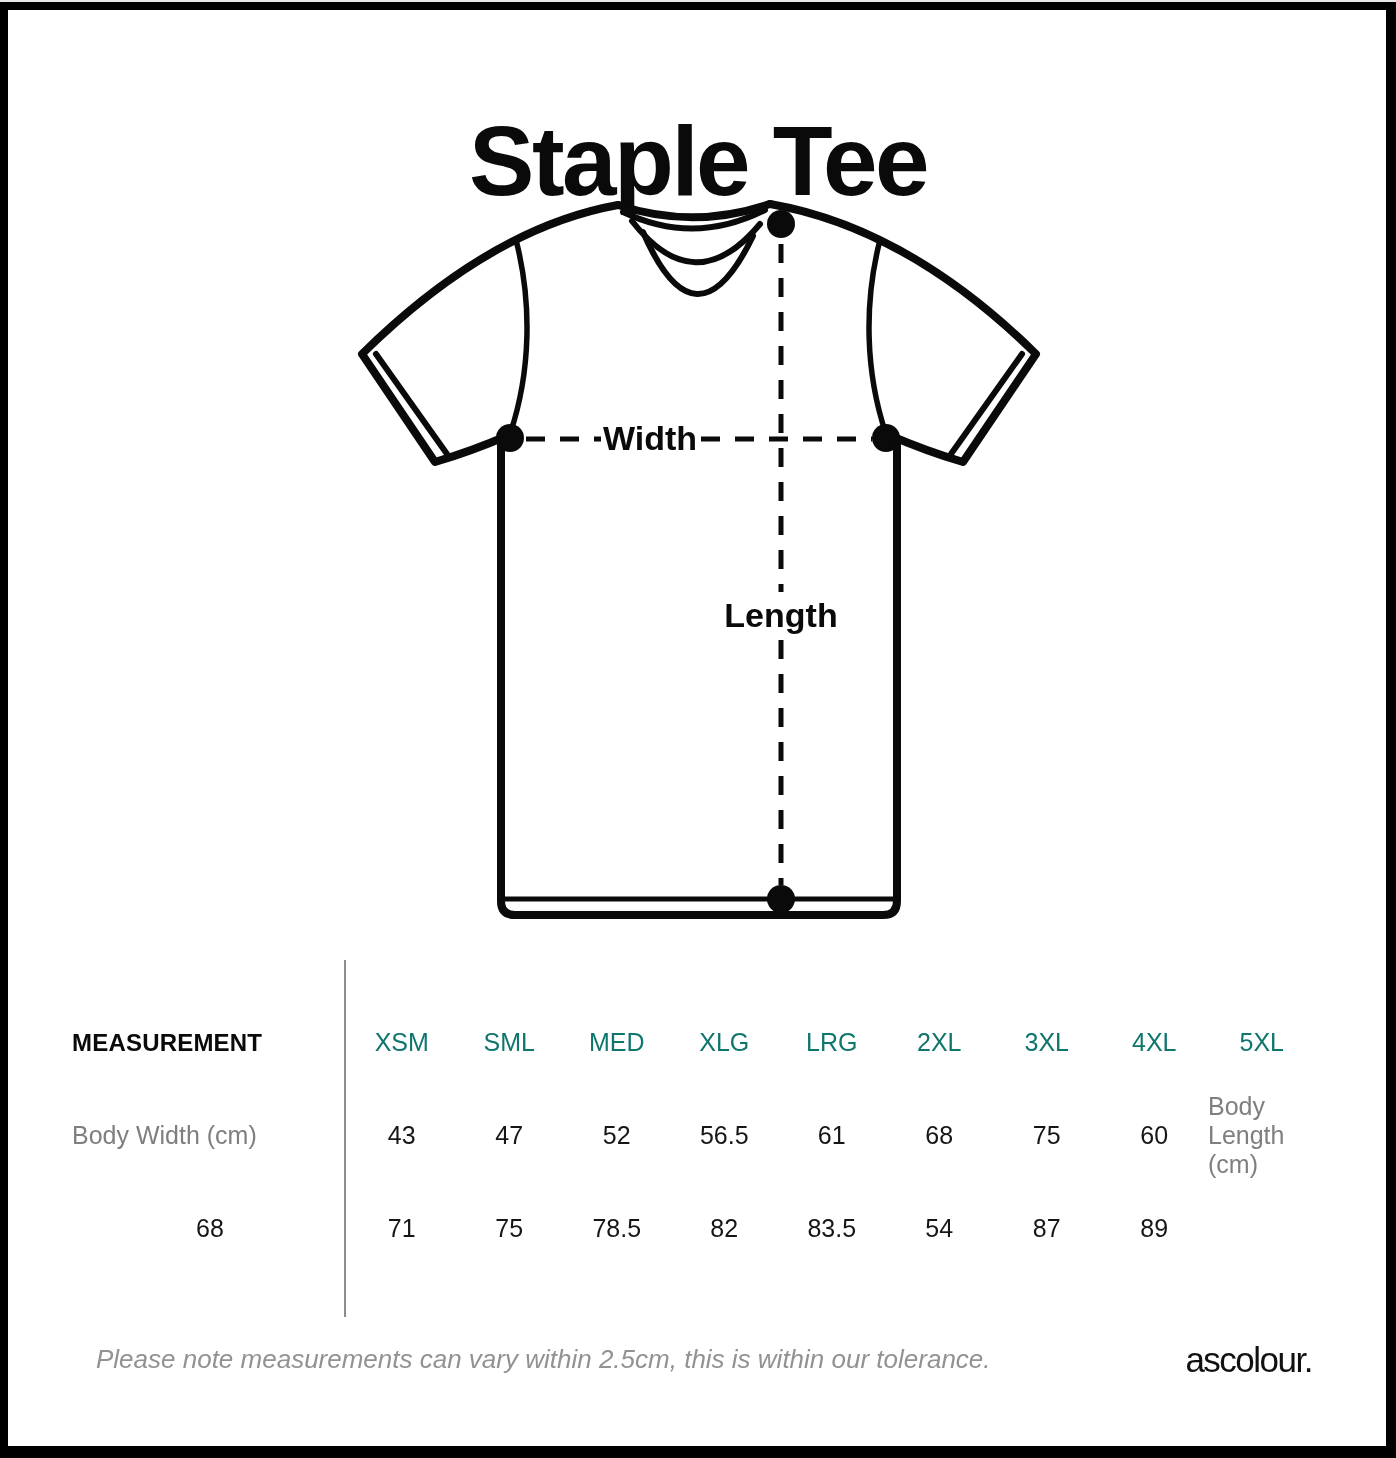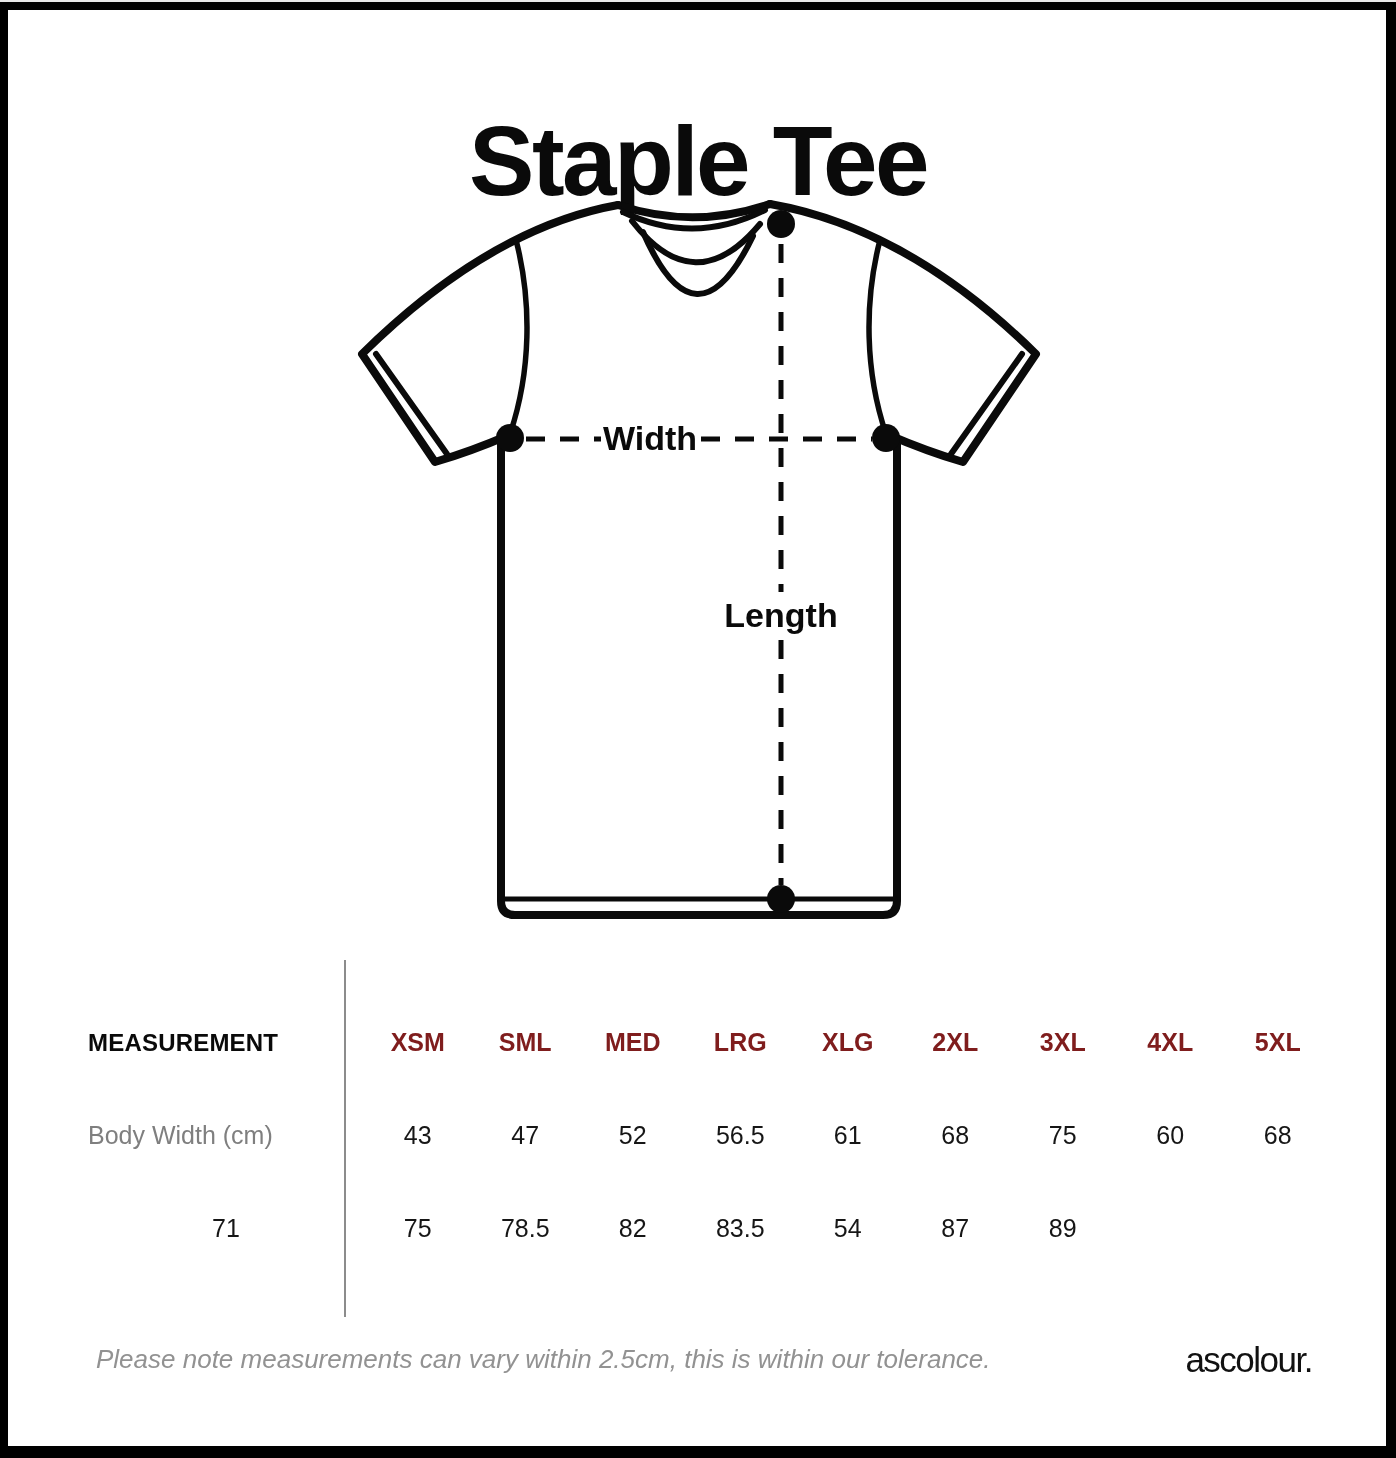--- a/index.html
+++ b/index.html
@@ -47,36 +47,36 @@
   .divider {
     position: absolute;
     left: 344px;
     top: 958px;
     width: 2px;
     height: 357px;
     background: #8c8c8c;
   }
   .size-table {
     position: absolute;
-    left: 88px;
+    left: 72px;
     top: 994px;
     display: grid;
     grid-template-columns: 276px repeat(9, 107.5px);
     grid-auto-rows: 93px;
   }
   .cell {
     display: flex;
     align-items: center;
     justify-content: center;
     font-size: 25px;
     color: #161616;
   }
   .cell.head {
-    font-weight: bold;
-    color: #7f1d1d;
+    font-weight: normal;
+    color: #0f766e;
   }
   .cell.rowlabel {
     justify-content: flex-start;
     color: #7f7f7f;
     font-weight: normal;
   }
   .cell.measure-head {
     justify-content: flex-start;
     font-weight: bold;
     color: #0a0a0a;
@@ -147,37 +147,38 @@
   </svg>
 
   <div class="divider"></div>
 
   <div class="size-table">
 
     <div class="cell measure-head">MEASUREMENT</div>
     <div class="cell head">XSM</div>
     <div class="cell head">SML</div>
     <div class="cell head">MED</div>
+    <div class="cell head">XLG</div>
     <div class="cell head">LRG</div>
-    <div class="cell head">XLG</div>
     <div class="cell head">2XL</div>
     <div class="cell head">3XL</div>
     <div class="cell head">4XL</div>
     <div class="cell head">5XL</div>
 
     <div class="cell rowlabel">Body Width (cm)</div>
     <div class="cell">43</div>
     <div class="cell">47</div>
     <div class="cell">52</div>
     <div class="cell">56.5</div>
     <div class="cell">61</div>
     <div class="cell">68</div>
     <div class="cell">75</div>
     <div class="cell">60</div>
 
+    <div class="cell rowlabel">Body Length (cm)</div>
     <div class="cell">68</div>
     <div class="cell">71</div>
     <div class="cell">75</div>
     <div class="cell">78.5</div>
     <div class="cell">82</div>
     <div class="cell">83.5</div>
     <div class="cell">54</div>
     <div class="cell">87</div>
     <div class="cell">89</div>
   </div>

